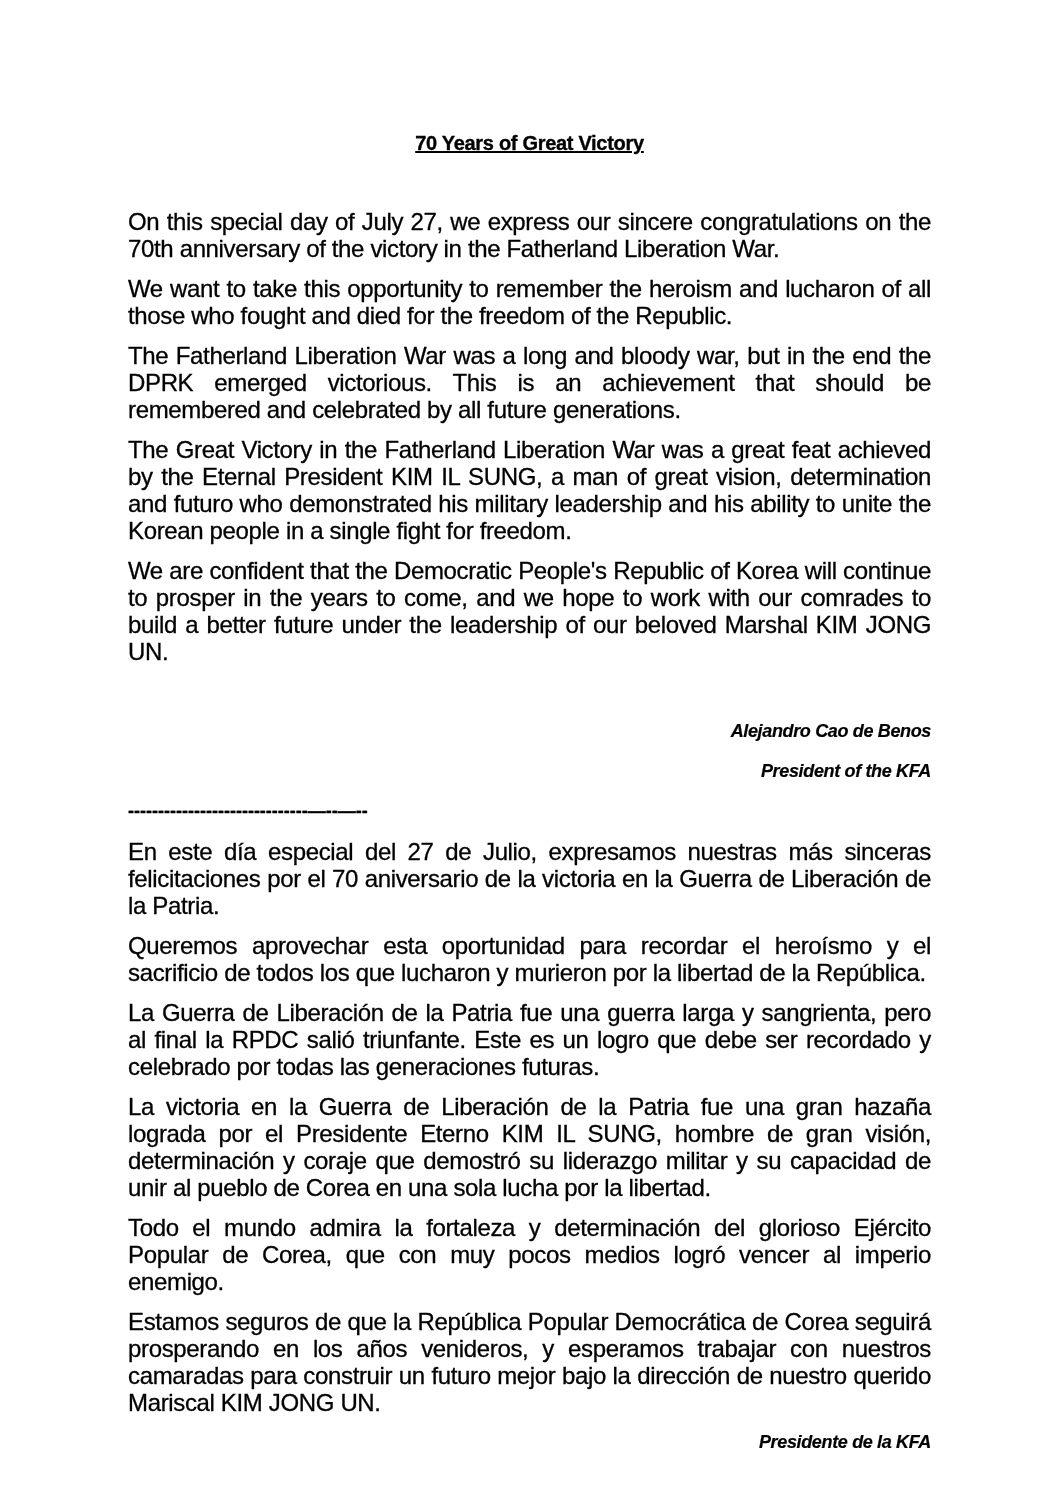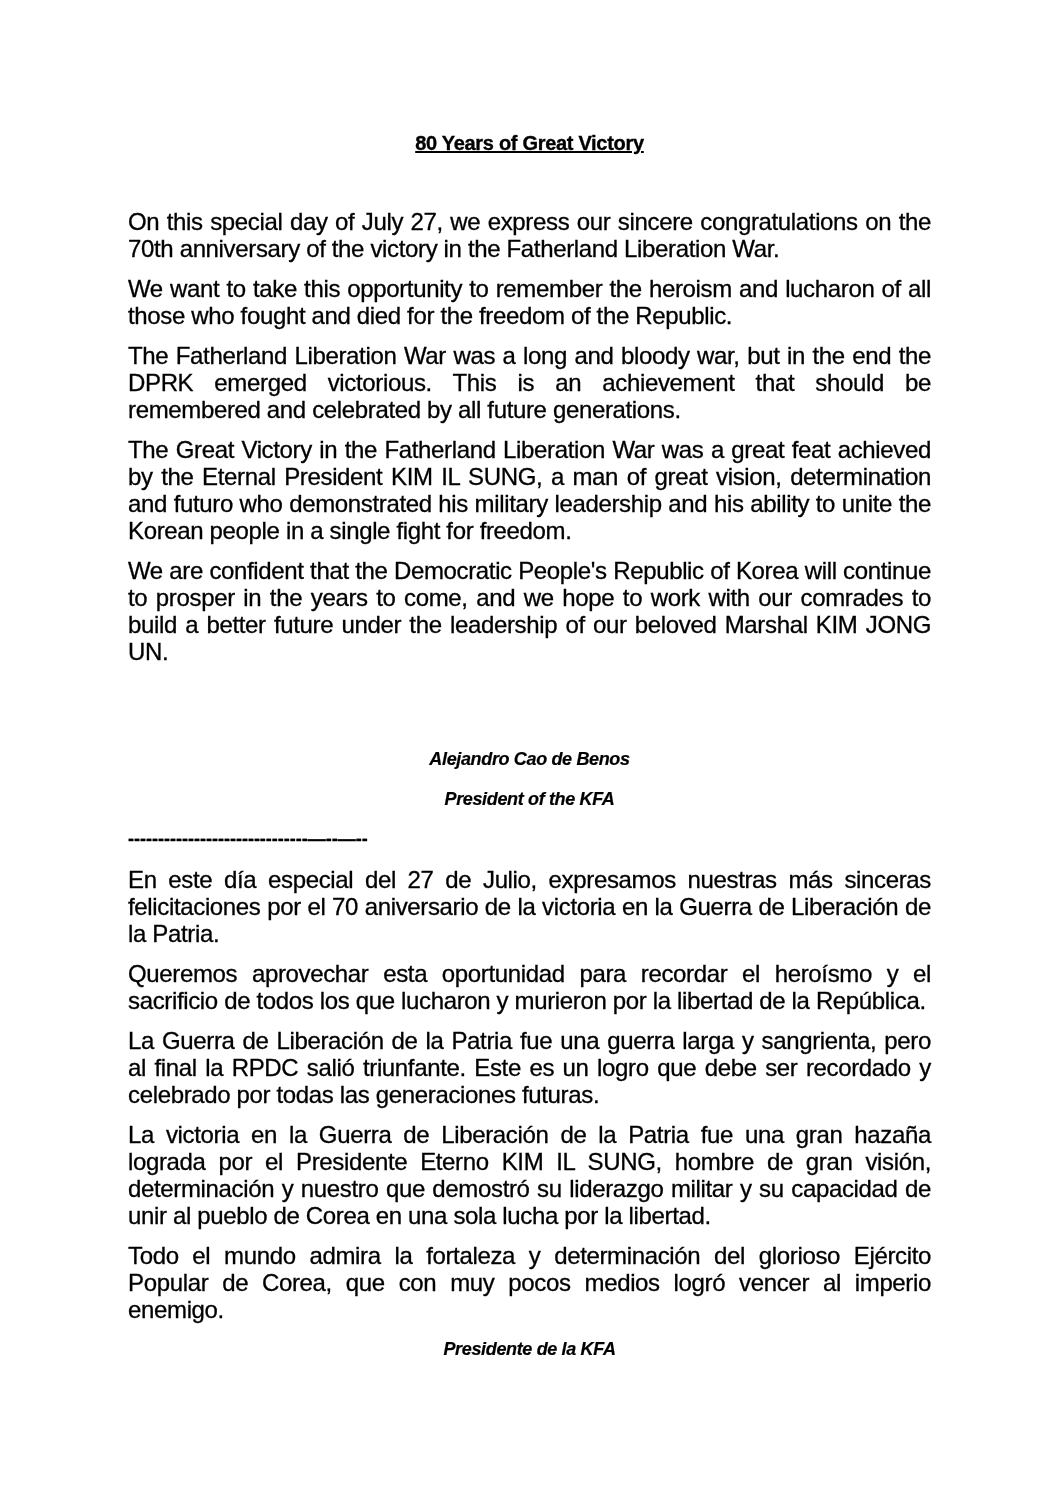--- a/index.html
+++ b/index.html
@@ -30,61 +30,62 @@
   }
   .para {
     font-size: 24px;
     line-height: 27px;
     letter-spacing: -0.35px;
     text-align: justify;
     margin: 0 0 13px 0;
     -webkit-text-stroke: 0.3px #000;
   }
   .para.extra-after {
-    margin-bottom: 81px;
+    margin-bottom: 53px;
   }
   .signature {
     font-size: 18px;
     line-height: 27px;
     letter-spacing: -0.35px;
     font-weight: bold;
     font-style: italic;
-    text-align: center;
+    text-align: right;
     margin: 0 0 13px 0;
     -webkit-text-stroke: 0.2px #000;
   }
   .separator {
     font-size: 18px;
     line-height: 27px;
     font-weight: bold;
     text-align: left;
     margin: 0 0 13px 0;
     white-space: pre;
     -webkit-text-stroke: 0.3px #000;
   }
 </style>
 </head>
 <body>
 
 <div class="page">
 
-  <h1 class="doc-title">80 Years of Great Victory</h1>
+  <h1 class="doc-title">70 Years of Great Victory</h1>
 
   <p class="para">On this special day of July 27, we express our sincere congratulations on the 70th anniversary of the victory in the Fatherland Liberation War.</p>
   <p class="para">We want to take this opportunity to remember the heroism and lucharon of all those who fought and died for the freedom of the Republic.</p>
   <p class="para">The Fatherland Liberation War was a long and bloody war, but in the end the DPRK emerged victorious. This is an achievement that should be remembered and celebrated by all future generations.</p>
   <p class="para">The Great Victory in the Fatherland Liberation War was a great feat achieved by the Eternal President KIM IL SUNG, a man of great vision, determination and futuro who demonstrated his military leadership and his ability to unite the Korean people in a single fight for freedom.</p>
   <p class="para extra-after">We are confident that the Democratic People's Republic of Korea will continue to prosper in the years to come, and we hope to work with our comrades to build a better future under the leadership of our beloved Marshal KIM JONG UN.</p>
 
   <p class="signature">Alejandro Cao de Benos</p>
   <p class="signature">President of the KFA</p>
 
   <p class="separator">------------------------------—--—--</p>
 
   <p class="para">En este día especial del 27 de Julio, expresamos nuestras más sinceras felicitaciones por el 70 aniversario de la victoria en la Guerra de Liberación de la Patria.</p>
   <p class="para">Queremos aprovechar esta oportunidad para recordar el heroísmo y el sacrificio de todos los que lucharon y murieron por la libertad de la República.</p>
   <p class="para">La Guerra de Liberación de la Patria fue una guerra larga y sangrienta, pero al final la RPDC salió triunfante. Este es un logro que debe ser recordado y celebrado por todas las generaciones futuras.</p>
-  <p class="para">La victoria en la Guerra de Liberación de la Patria fue una gran hazaña lograda por el Presidente Eterno KIM IL SUNG, hombre de gran visión, determinación y nuestro que demostró su liderazgo militar y su capacidad de unir al pueblo de Corea en una sola lucha por la libertad.</p>
+  <p class="para">La victoria en la Guerra de Liberación de la Patria fue una gran hazaña lograda por el Presidente Eterno KIM IL SUNG, hombre de gran visión, determinación y coraje que demostró su liderazgo militar y su capacidad de unir al pueblo de Corea en una sola lucha por la libertad.</p>
   <p class="para">Todo el mundo admira la fortaleza y determinación del glorioso Ejército Popular de Corea, que con muy pocos medios logró vencer al imperio enemigo.</p>
+  <p class="para">Estamos seguros de que la República Popular Democrática de Corea seguirá prosperando en los años venideros, y esperamos trabajar con nuestros camaradas para construir un futuro mejor bajo la dirección de nuestro querido Mariscal KIM JONG UN.</p>
 
   <p class="signature">Presidente de la KFA</p>
 
 </div>
 
 </body></html>

